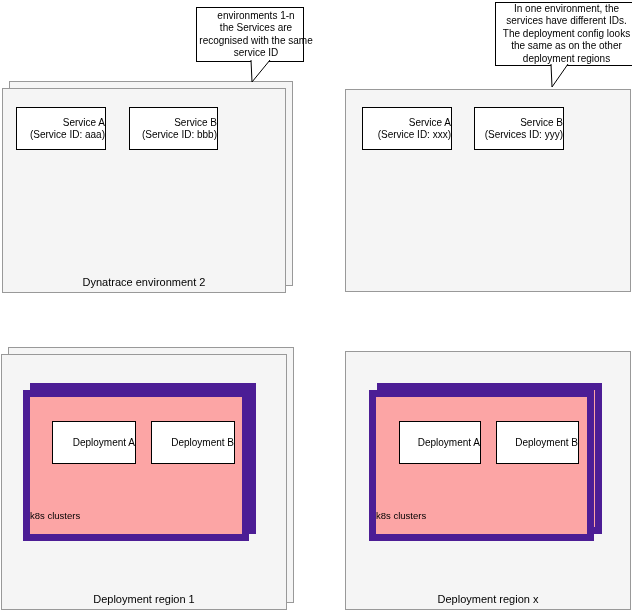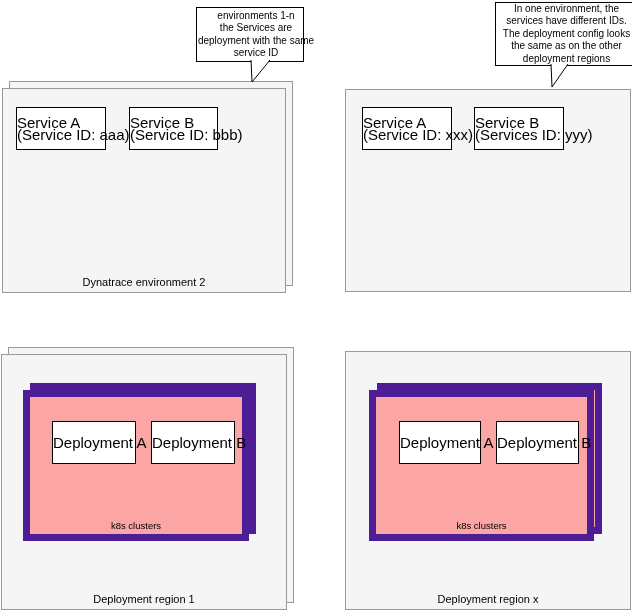--- a/index.html
+++ b/index.html
@@ -30,38 +30,37 @@
     line-height: 13px;
     color: #000000;
     white-space: nowrap;
   }
   .white-box {
     position: absolute;
     background: #ffffff;
     border: 1px solid #000000;
     display: flex;
     flex-direction: column;
-    align-items: flex-start;
+    align-items: flex-end;
     justify-content: center;
     text-align: center;
-    font-size: 15px;
+    font-size: 10px;
     line-height: 12px;
     white-space: nowrap;
   }
   .k8s-box {
     position: absolute;
     background: #fca5a5;
     border: 7px solid #4c1d95;
   }
   .k8s-label {
     position: absolute;
-    bottom: 2px;
+    bottom: 12px;
     left: 0;
     width: 100%;
-    text-align: center;
     font-size: 9.5px;
     line-height: 12px;
     white-space: nowrap;
     margin-top: 31px;
   }
   .callout {
     position: absolute;
     background: #ffffff;
     border: 1px solid #000000;
     display: flex;
@@ -94,21 +93,21 @@
     <div class="white-box" style="left:126px; top:18px; width:89px; height:43px;">
       <div>Service B</div>
       <div>(Service ID: bbb)</div>
     </div>
     <div class="container-label">Dynatrace environment 2</div>
   </div>
 
   <div class="callout" style="left:196px; top:7px; width:108px; height:55px;padding-left:12px;">
     <div>environments 1-n</div>
     <div>the Services are</div>
-    <div>deployment with the same</div>
+    <div>recognised with the same</div>
     <div>service ID</div>
   </div>
   <svg class="tail-svg" style="left:246px; top:59px;" width="30" height="25">
     <path d="M5,1 L6,23 L24,1" fill="#ffffff" stroke="#000000" stroke-width="1"></path>
   </svg>
 
   <div class="container" style="left:345px; top:89px; width:286px; height:203px;">
     <div class="white-box" style="left:16px; top:17px; width:90px; height:43px;">
       <div>Service A</div>
       <div>(Service ID: xxx)</div>

